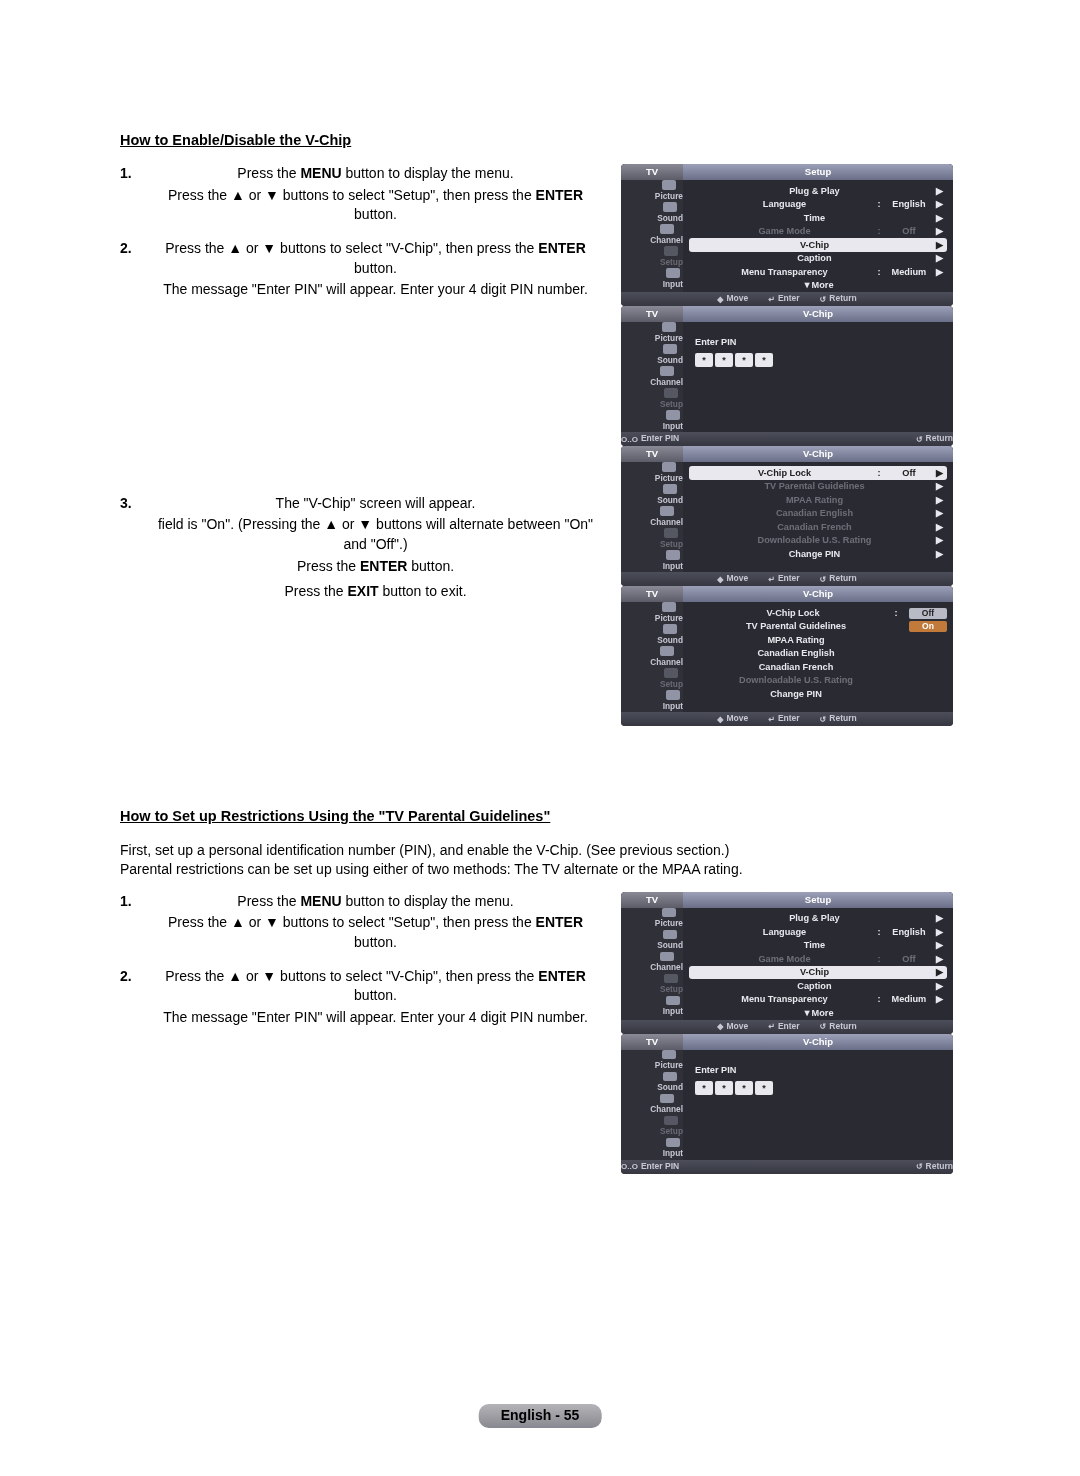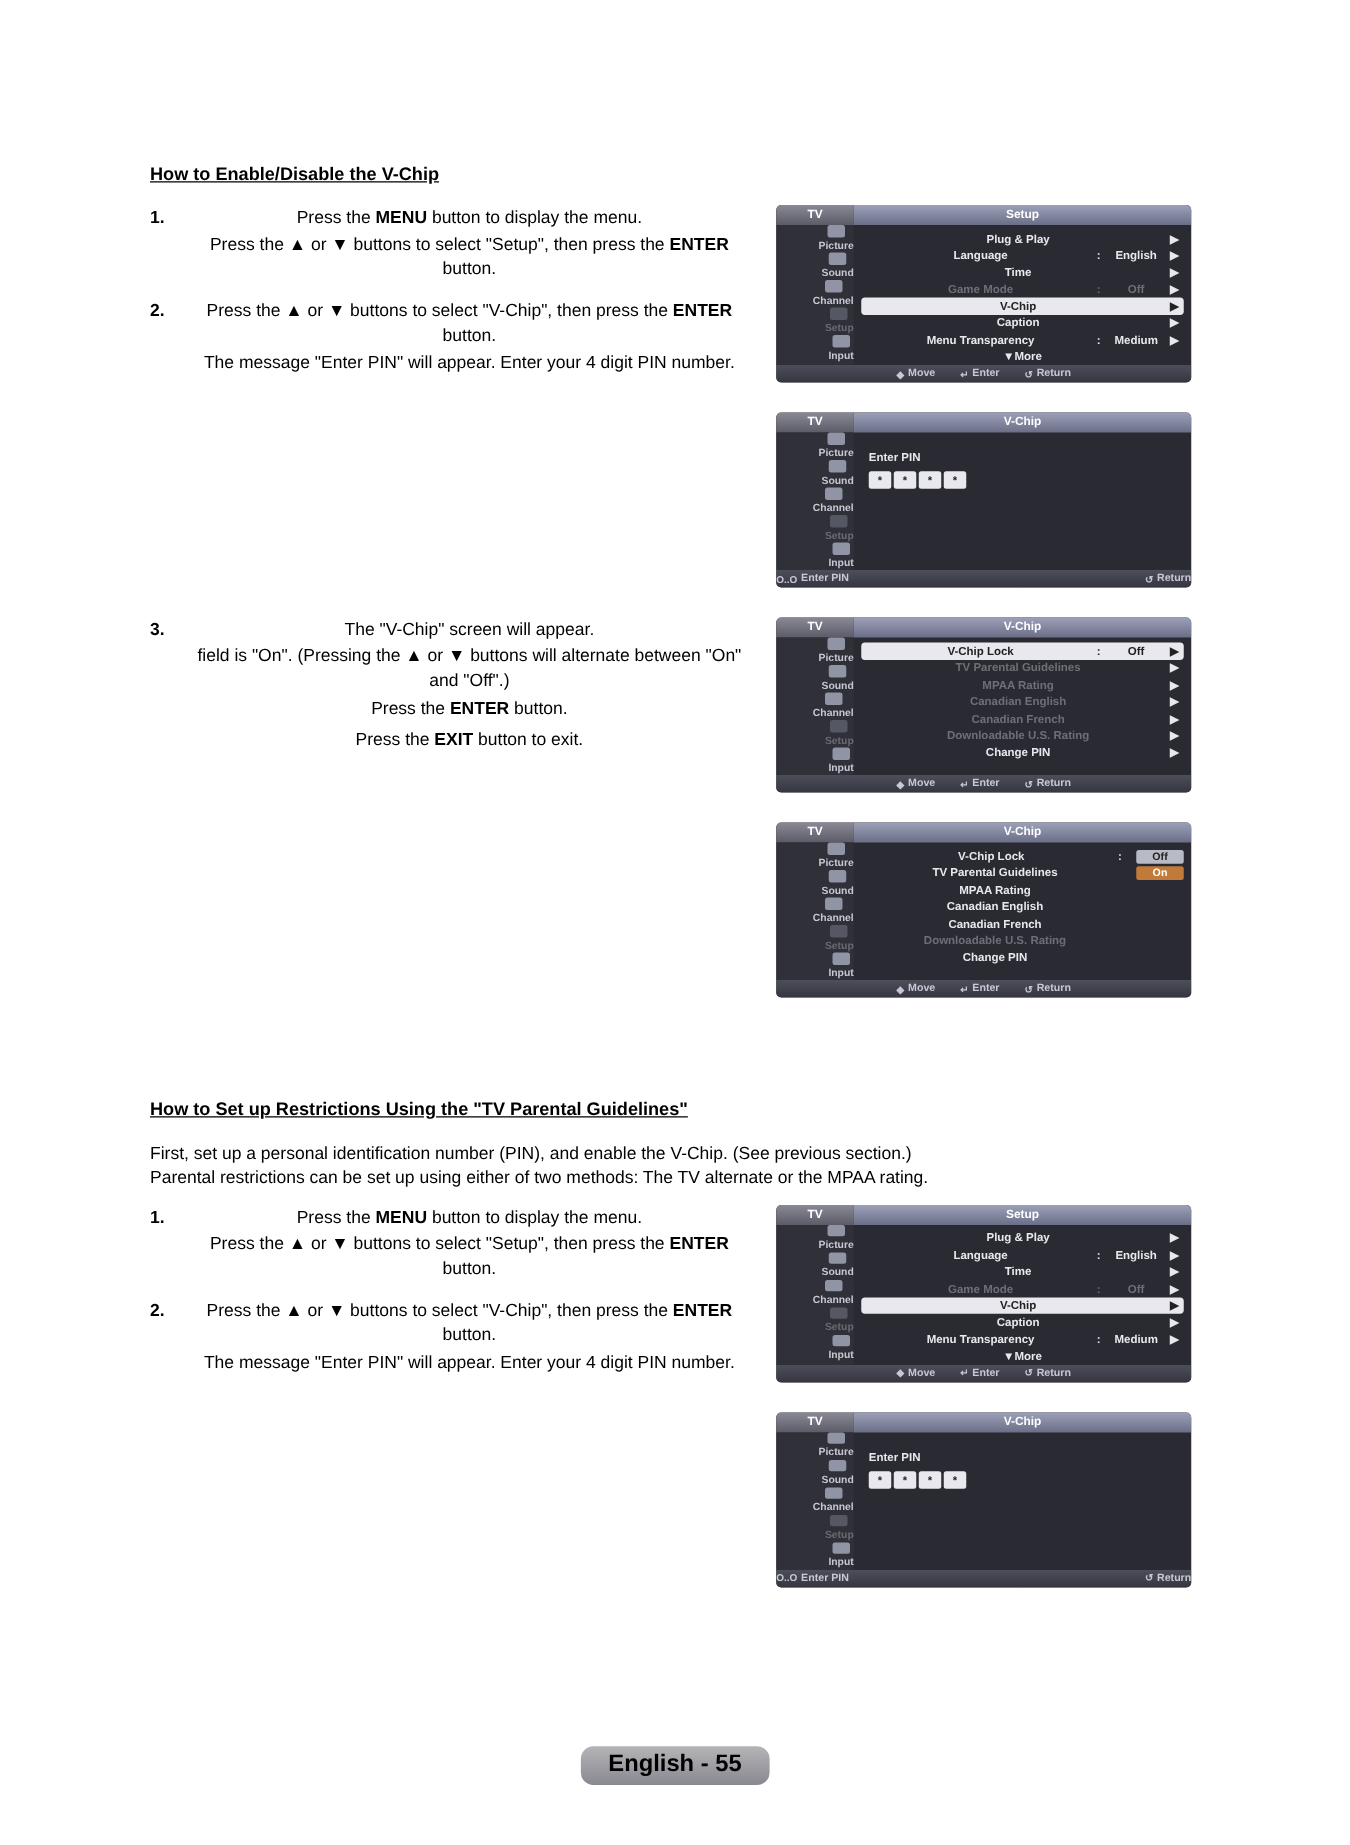--- a/index.html
+++ b/index.html
@@ -37,21 +37,21 @@
   .text-col { width: 485px; }
   .row-layout {
     display: flex;
     gap: 16px;
     align-items: flex-start;
   }
   .screens-col {
     width: 332px;
     display: flex;
     flex-direction: column;
-    gap: 24px;
+    gap: 0;
   }
 
   
   .osd {
     width: 332px;
     background: #2a2b32;
     color: #ddd;
     font-size: 9.2px;
     border-radius: 4px;
     overflow: hidden;
@@ -185,21 +185,21 @@
   .page-footer {
     position: absolute;
     bottom: 48px;
     left: 50%;
     transform: translateX(-50%);
     background: linear-gradient(#b4b4b8, #888890);
     color: #000;
     font-weight: bold;
     padding: 2px 22px;
     border-radius: 10px;
-    font-size: 19px;
+    font-size: 14px;
   }
   .spacer-80 { height: 80px; }
 </style>
 </head>
 <body>
 
 <div class="page-content">
 
   <div class="section-title">How to Enable/Disable the V-Chip</div>
 

